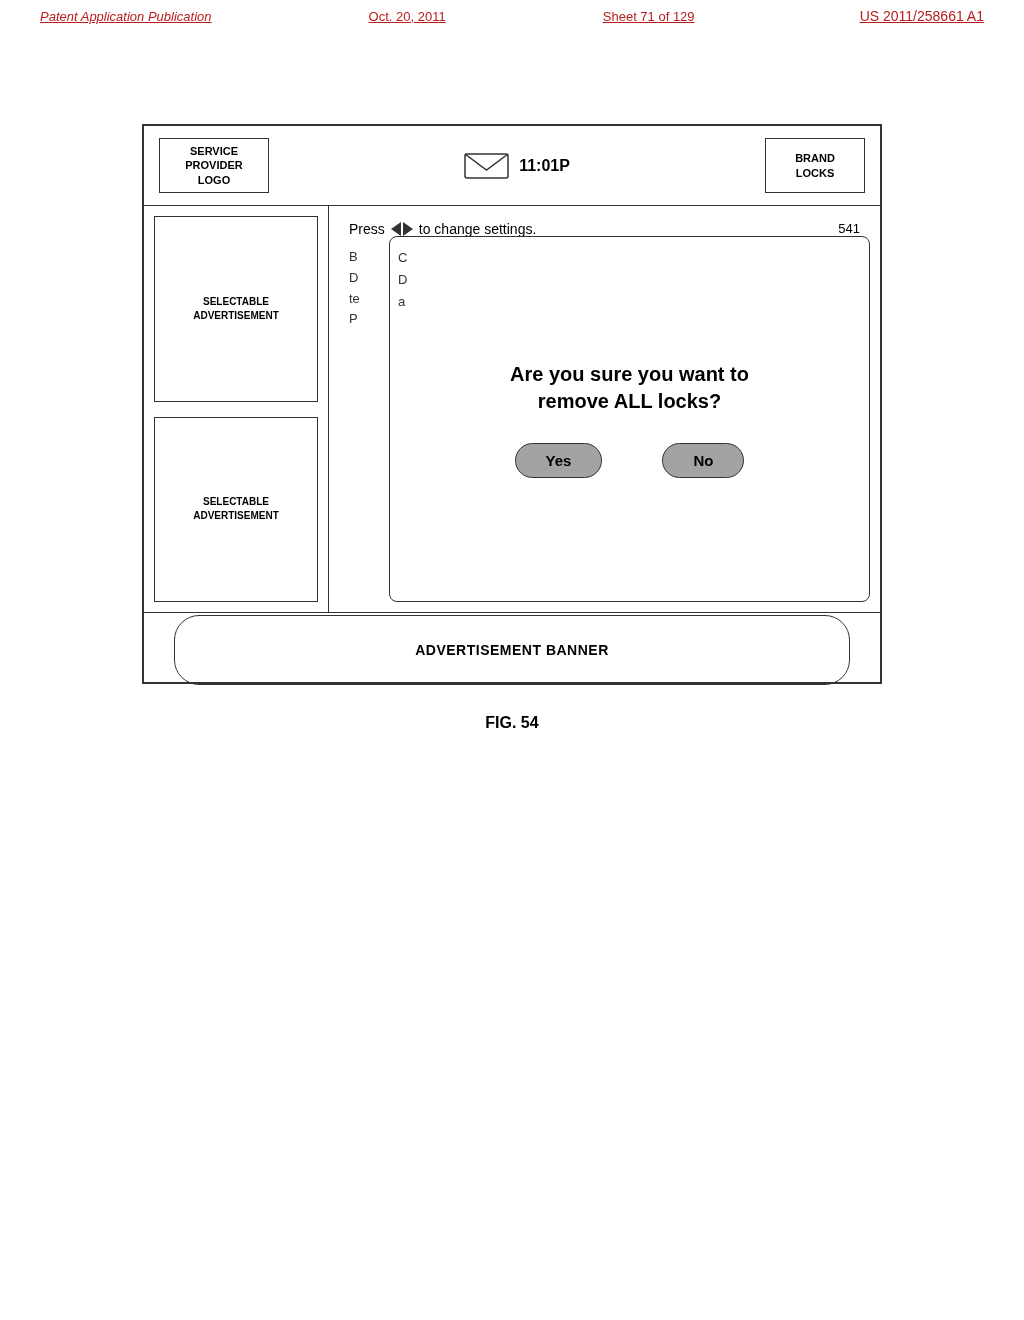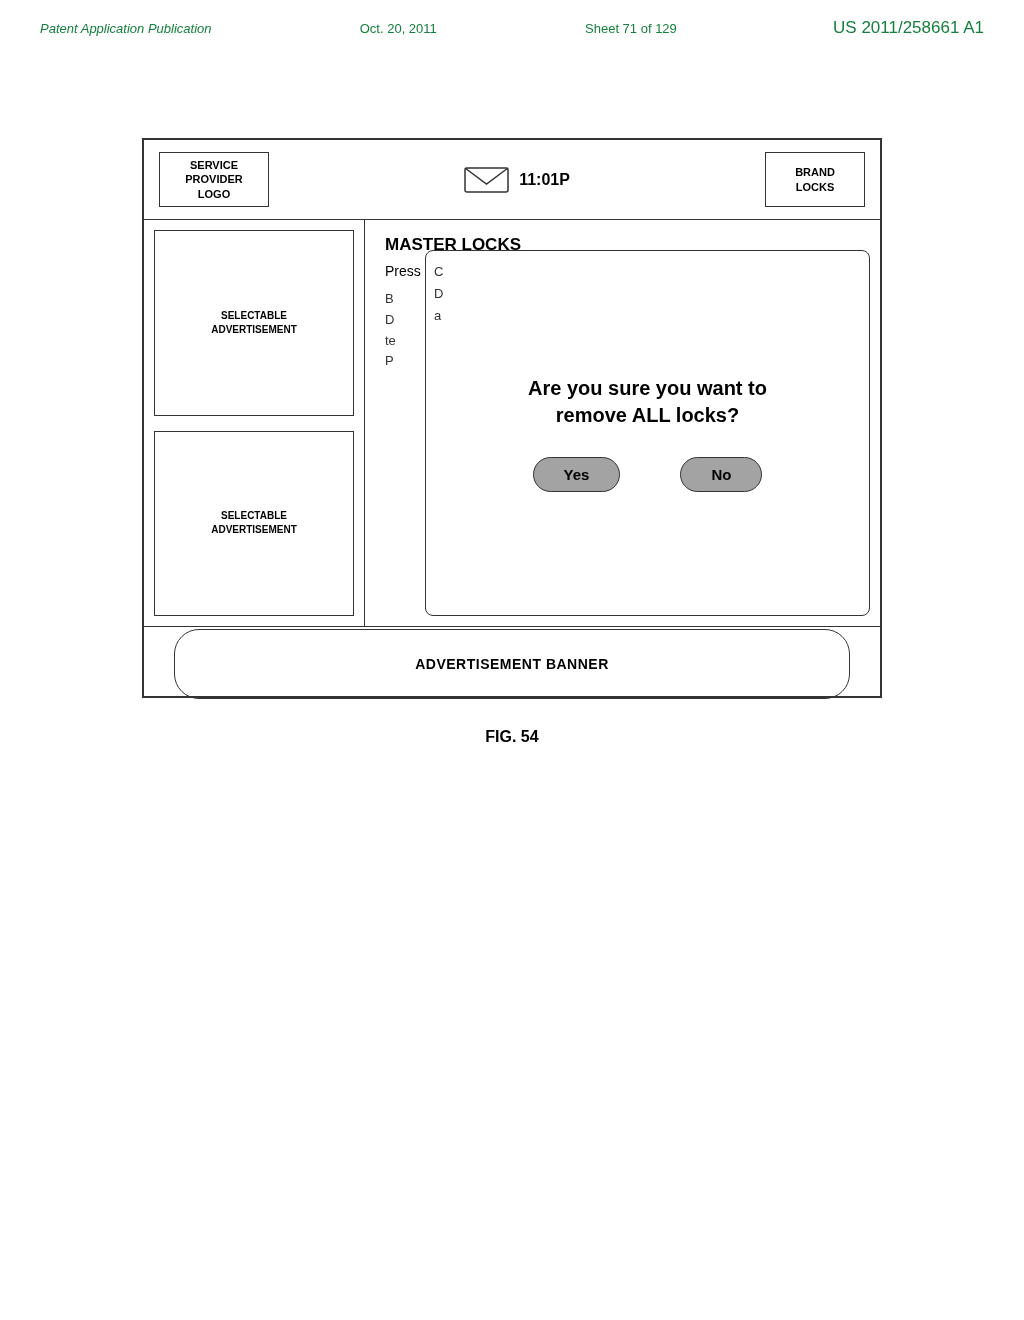--- a/index.html
+++ b/index.html
@@ -11,36 +11,37 @@
       font-family: Arial, sans-serif;
       position: relative;
       overflow: hidden;
     }
 
     
     .page-header {
       display: flex;
       justify-content: space-between;
       align-items: center;
-      padding: 18px 40px 10px 40px;
-      font-size: 13px;
-      color: #15803d;
+      padding: 8px 40px 10px 40px;
+      font-size: 13px;
+      color: #b91c1c;
+      text-decoration: underline;
     }
 
     .header-left {
       font-style: italic;
       font-size: 13px;
     }
 
     .header-center {
       font-size: 13px;
     }
 
     .header-right {
-      font-size: 17px;
+      font-size: 14px;
       margin-left: 8px;
     }
 
     
     .diagram-area {
       display: flex;
       flex-direction: column;
       align-items: center;
       margin-top: 90px;
     }
@@ -108,21 +109,21 @@
 
     
     .content-area {
       display: flex;
       height: calc(100% - 80px - 70px);
       position: relative;
     }
 
     
     .left-column {
-      width: 221px;
+      width: 185px;
       border-right: 1px solid #333;
       display: flex;
       flex-direction: column;
     }
 
     .selectable-ad {
       flex: 1;
       border: 1px solid #333;
       margin: 10px;
       display: flex;
@@ -321,21 +322,20 @@
           <span style="white-space:pre-line;">SELECTABLE
 ADVERTISEMENT</span>
         </div>
         <div class="selectable-ad">
           <span style="white-space:pre-line;">SELECTABLE
 ADVERTISEMENT</span>
         </div>
       </div>
 
       <div class="right-column">
-        <div class="master-locks-title">MASTER LOCKS</div>
 
         <div class="instruction-row">
           <div class="instruction-left">
             <span>Press</span>
             <span class="arrow-pair">
               <span class="arrow-left"></span>
               <span class="arrow-right"></span>
             </span>
             <span>to change settings.</span>
           </div>

